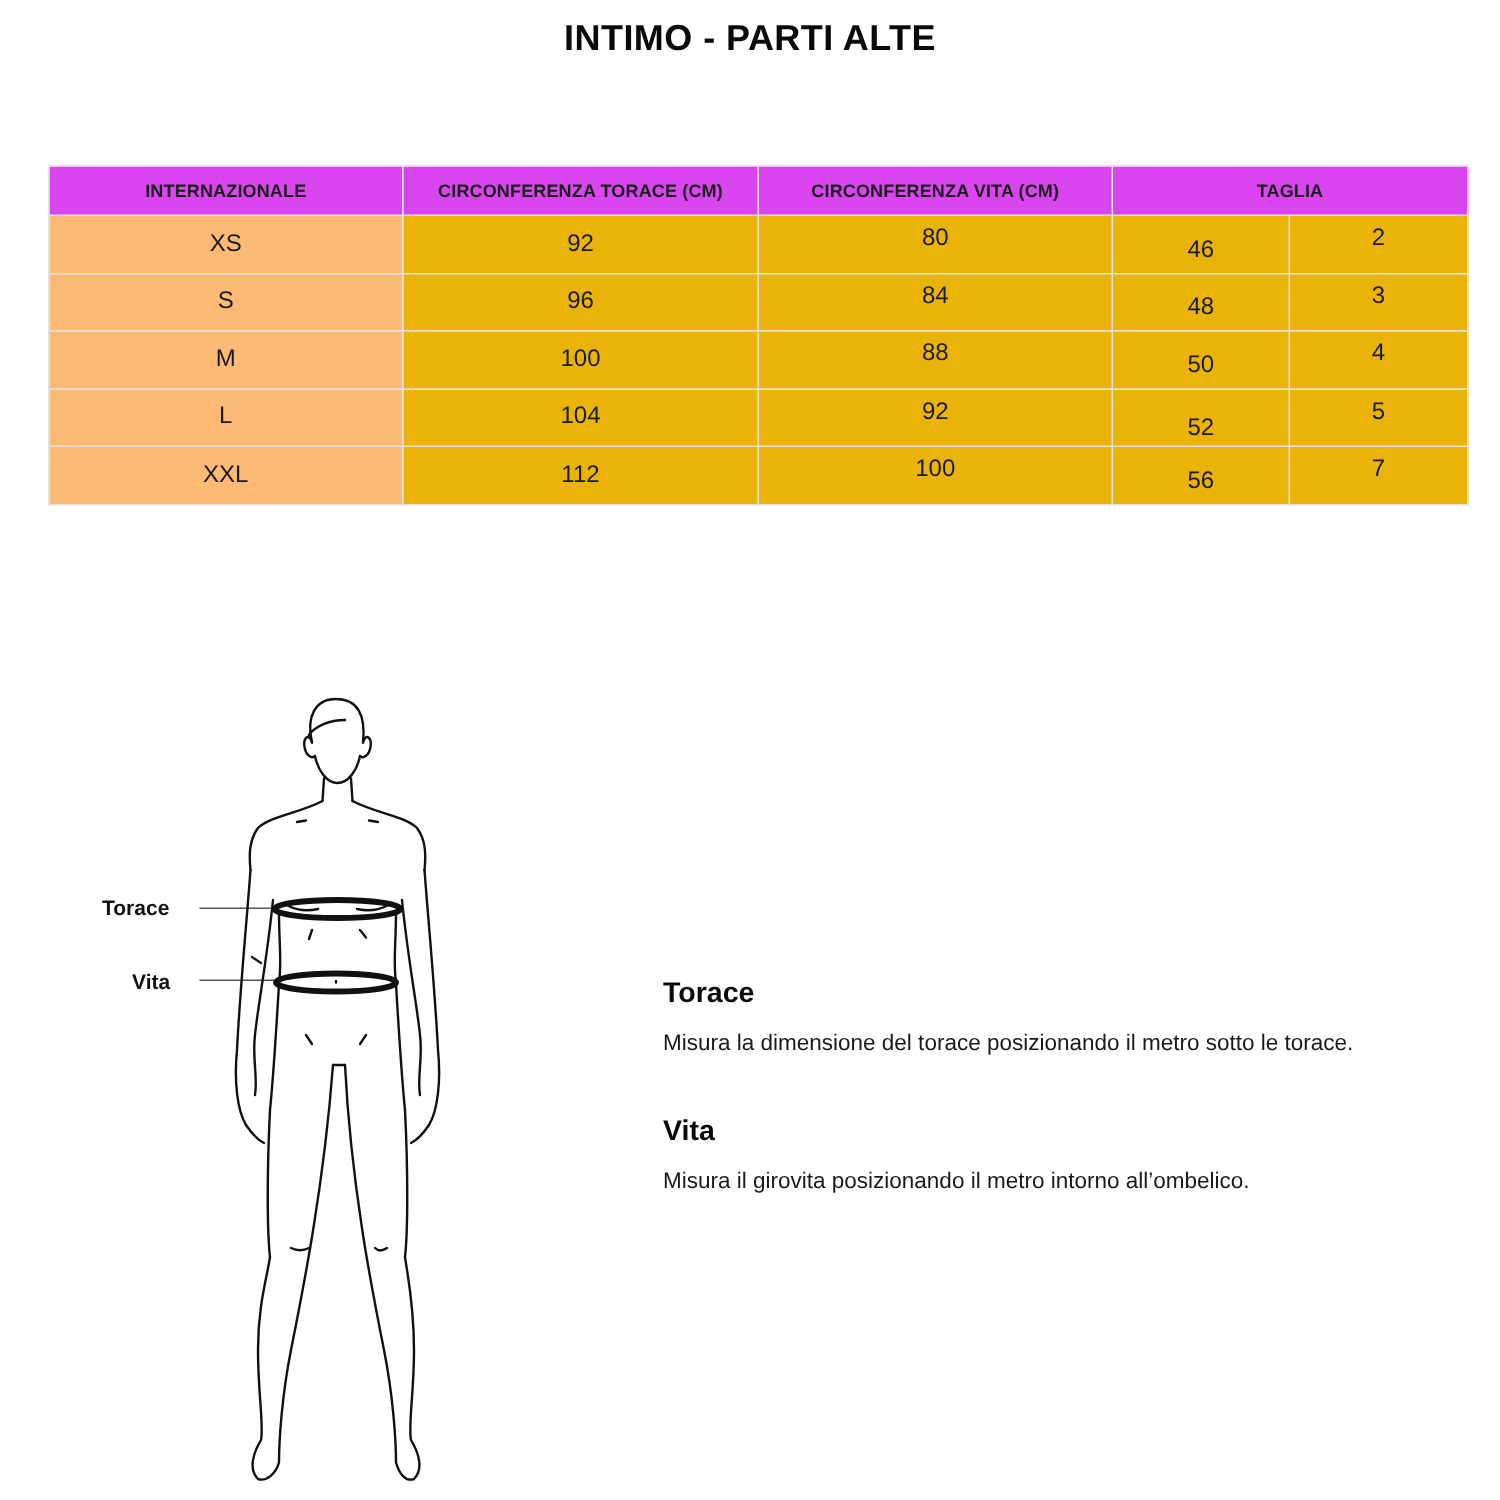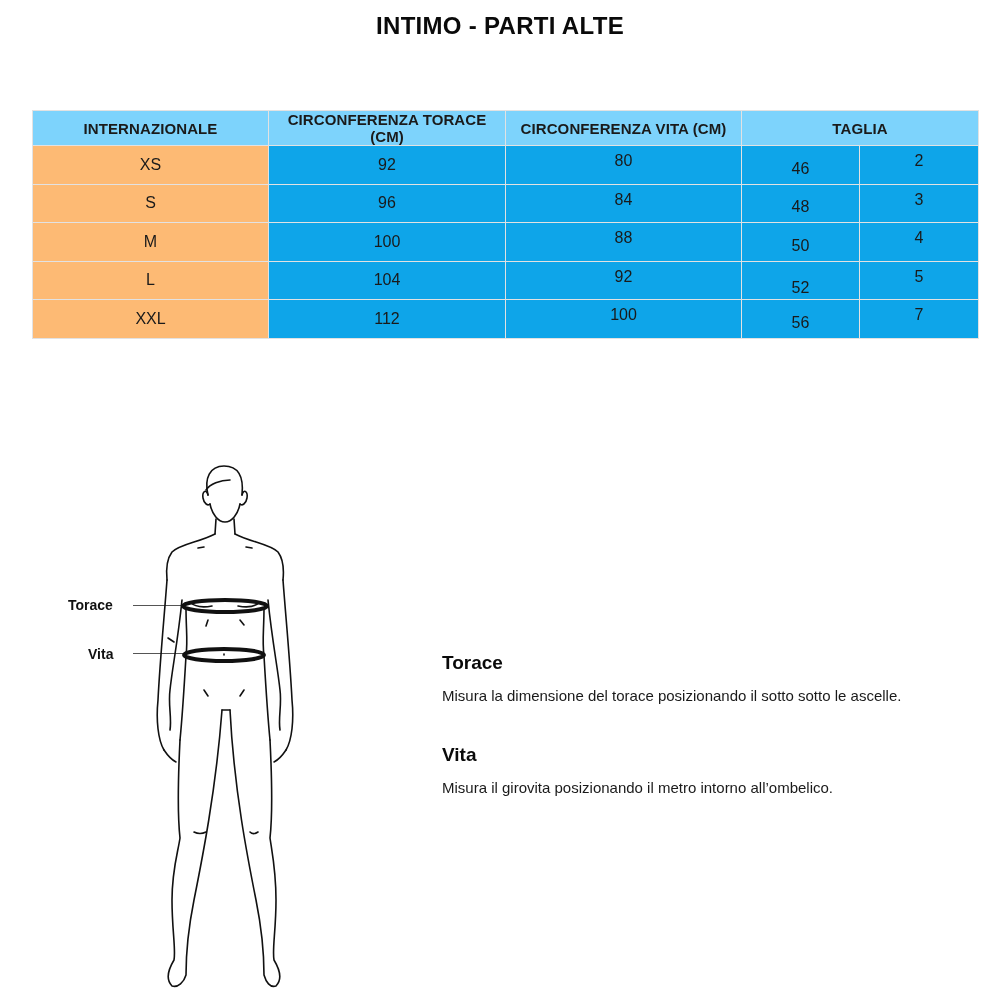--- a/index.html
+++ b/index.html
@@ -35,32 +35,32 @@
       border-collapse: collapse;
       table-layout: fixed;
     }
     table.size-table th,
     table.size-table td {
       border: 1px solid #e2e2e2;
       text-align: center;
       padding: 0;
     }
     table.size-table th {
-      background: #7dd3fc;
+      background: #d946ef;
       height: 32px;
       font-weight: 700;
-      font-size: 15px;
+      font-size: 12px;
       color: #1a1a1a;
       letter-spacing: 0.1px;
     }
     table.size-table td {
       height: 31.5px;
       font-size: 16px;
       color: #1a1a1a;
-      background: #0ea5e9;
+      background: #eab308;
     }
     table.size-table td.col-intl {
       background: #fdba74;
     }
     .col-w1 { width: 236px; }
     .col-w2 { width: 237px; }
     .col-w3 { width: 236px; }
     .col-w4 { width: 118px; }
     .col-w5 { width: 119px; }
 
@@ -220,18 +220,18 @@
     <path d="M130,372 C132,374 135,374 138,372"></path>
 
     <ellipse cx="105" cy="146" rx="42" ry="6" stroke-width="4"></ellipse>
 
     <ellipse cx="104" cy="195" rx="40" ry="6" stroke-width="4"></ellipse>
   </svg>
 </div>
 
 <div class="desc" style="top:652px;">
   <h3>Torace</h3>
-  <p style="margin-top:13px;">Misura la dimensione del torace posizionando il sotto sotto le ascelle.</p>
+  <p style="margin-top:13px;">Misura la dimensione del torace posizionando il metro sotto le torace.</p>
 </div>
 <div class="desc" style="top:744px;">
   <h3>Vita</h3>
   <p style="margin-top:13px;">Misura il girovita posizionando il metro intorno all’ombelico.</p>
 </div>
 
 </body></html>

